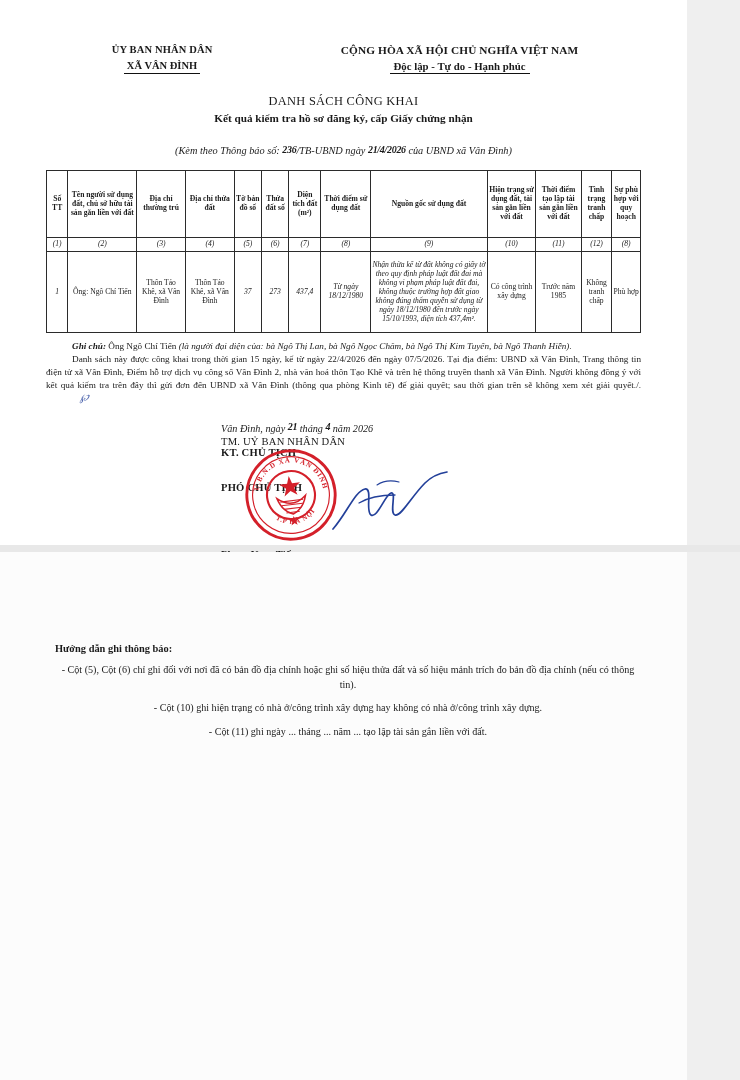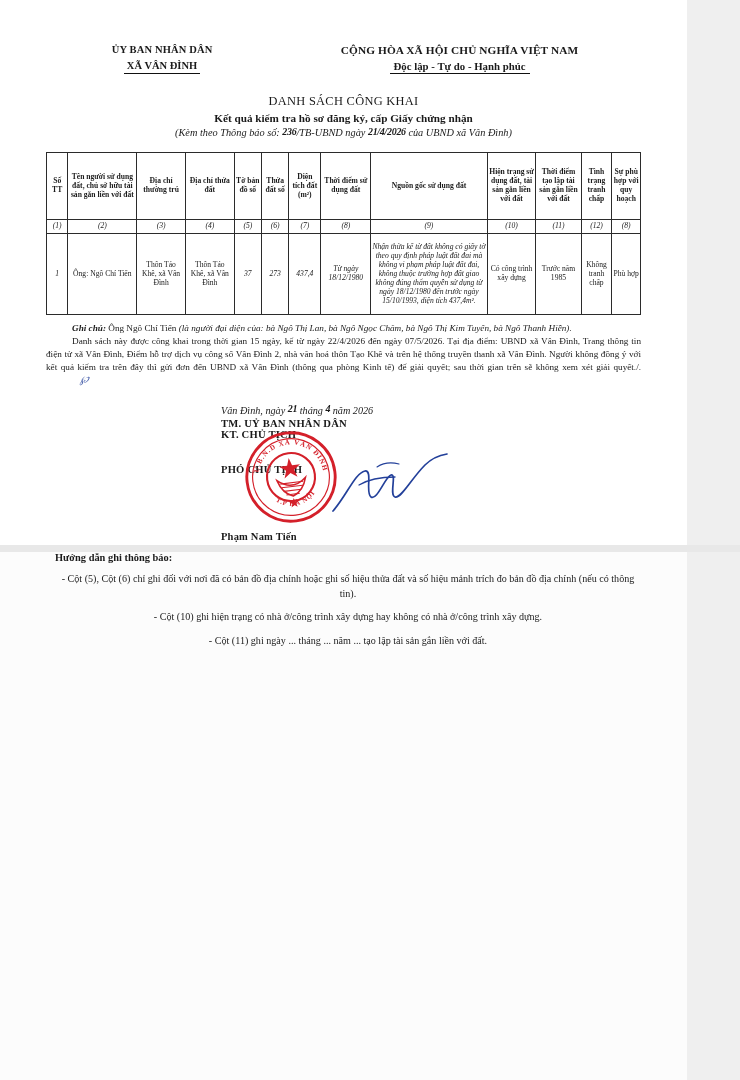--- a/index.html
+++ b/index.html
@@ -27,21 +27,21 @@
   .hdr-l1 { font-weight:bold; font-size:10.5px; letter-spacing:.15px; }
   .hdr-l2 { font-weight:bold; font-size:10.5px; display:inline-block;
             border-bottom:1.1px solid #111; padding:0 3px 1px 3px; line-height:1.25; }
   .hdr-r1 { font-weight:bold; font-size:11.3px; letter-spacing:.1px; }
   .hdr-r2 { font-weight:bold; font-size:10.8px; display:inline-block;
             border-bottom:1.1px solid #111; padding:0 4px 1px 4px; margin-top:1px; }
 
   .title-block { text-align:center; margin-top:20px; }
   .doc-title { font-weight:normal; font-size:12.4px; letter-spacing:.3px; }
   .doc-sub { font-weight:bold; font-size:11.2px; margin-top:3px; }
-  .doc-ref { font-style:italic; font-size:10.3px; margin-top:3px; }
+  .doc-ref { font-style:italic; font-size:10.3px; margin-top:21px; }
   .ink { font-family:"Liberation Serif", serif; font-style:italic;
          font-weight:bold; font-size:10px; letter-spacing:-.3px;
          position:relative; top:-1.5px; }
 
   
   table.main { border-collapse:collapse; width:100%; margin-top:14px;
                table-layout:fixed; }
   table.main th, table.main td {
     border:0.9px solid #2b2b2b; vertical-align:middle; text-align:center;
     padding:2px 1px; font-size:7.6px; line-height:1.18;
@@ -62,32 +62,32 @@
   .ghichu-lbl { font-weight:bold; font-style:italic; }
   .ital { font-style:italic; }
   .initial { color:#23409a; font-style:italic; font-family:"Liberation Serif", serif;
              font-size:10px; letter-spacing:-1px; transform:skewX(-18deg) rotate(-6deg);
              display:inline-block; margin-left:8px; opacity:.85; }
 
   
   .sig { margin-top:16px; text-align:left; position:relative; }
   .sig-inner { display:inline-block; width:320px; margin-left:175px; position:relative; }
   .sig-date { font-style:italic; font-size:10.2px; }
-  .sig-l1 { font-weight:bold; font-size:10.6px; margin-top:2px; letter-spacing:.2px; }
+  .sig-l1 { font-weight:normal; font-size:10.6px; margin-top:2px; letter-spacing:.2px; }
   .sig-l2 { font-weight:bold; font-size:10.6px; letter-spacing:.2px; }
   .sig-l3 { font-weight:bold; font-size:10.6px; letter-spacing:.2px;margin-top:24px; }
   .sig-name { font-weight:bold; font-size:10.5px; margin-top:56px; letter-spacing:.2px; }
 
   .stamp-wrap { position:absolute; left:22px; top:24px; width:96px; height:96px; }
   .stamp { width:96px; height:96px; transform:rotate(-7deg); }
   .scribble { position:absolute; left:86px; top:22px; width:120px; height:72px;
               pointer-events:none; }
 
   
-  .guide { }
+  .guide { padding-top:91px; }
   .guide h3 { font-size:10.4px; font-weight:bold; margin:0 0 9px 9px; }
   .guide p { font-size:10.1px; margin:0 0 9px 9px; line-height:1.45; text-align:center; }
 </style>
 </head>
 <body>
 
 <div class="page page-1">
 
   <div class="hdr">
     <div class="hdr-left">

